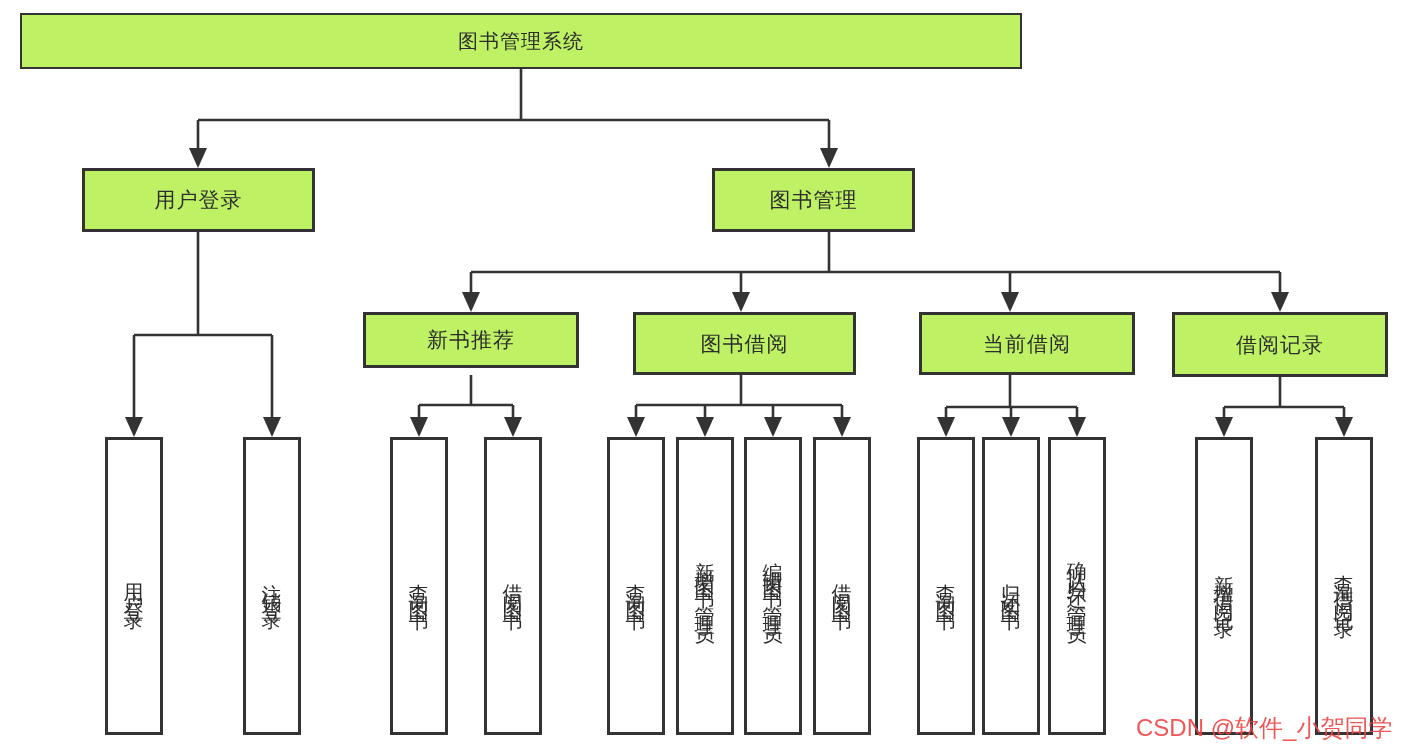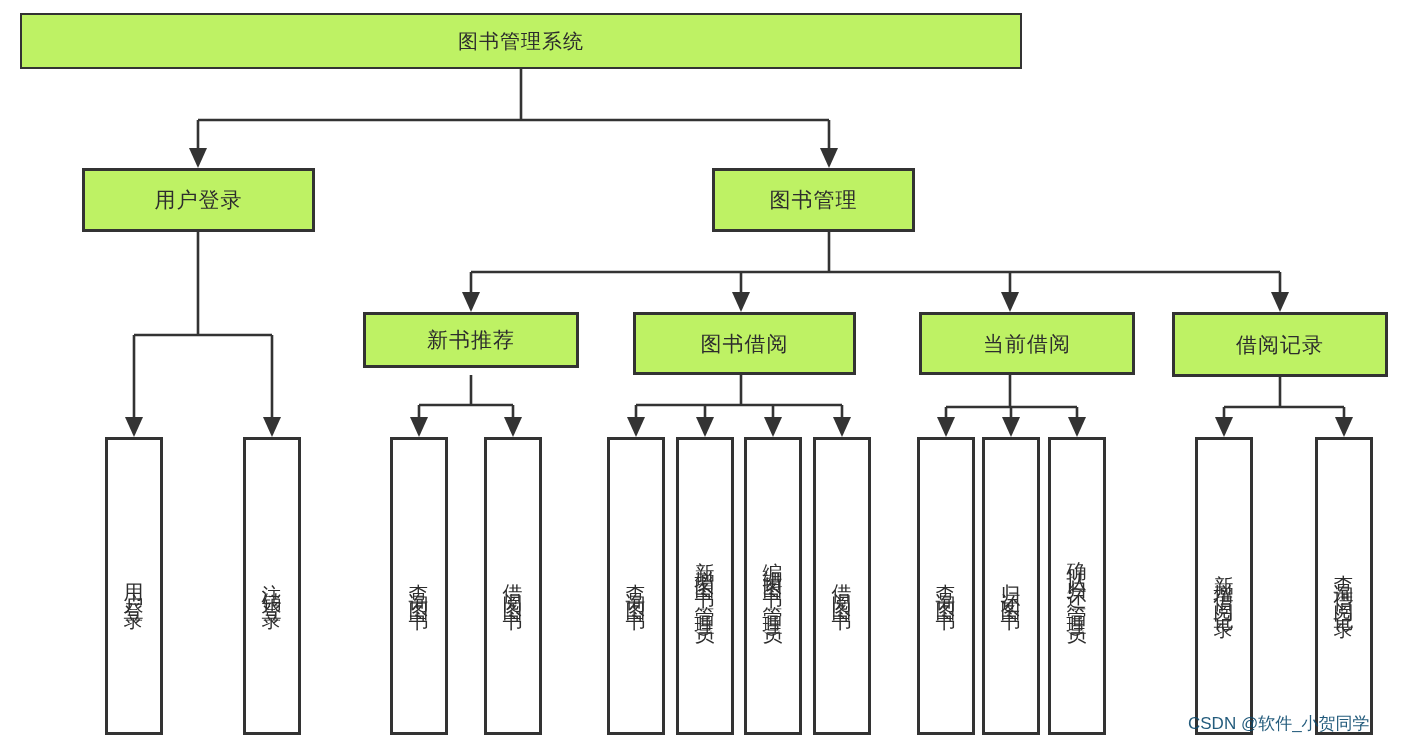--- a/index.html
+++ b/index.html
@@ -38,23 +38,23 @@
   .vnode span{
     writing-mode:vertical-rl;
     text-orientation:mixed;
     font-size:20px;
     letter-spacing:9px;
     color:#2d2d2d;
     line-height:1;
   }
   .watermark{
     position:absolute;
-    left:1188px;top:712px;
-    font-size:17px;
-    color:#0c4a6e;
+    left:1136px;top:712px;
+    font-size:24px;
+    color:#ef4444;
     opacity:0.9;
     white-space:nowrap;
     z-index:5;
   }
 </style>
 </head>
 <body>
 
 <div class="canvas">
 

